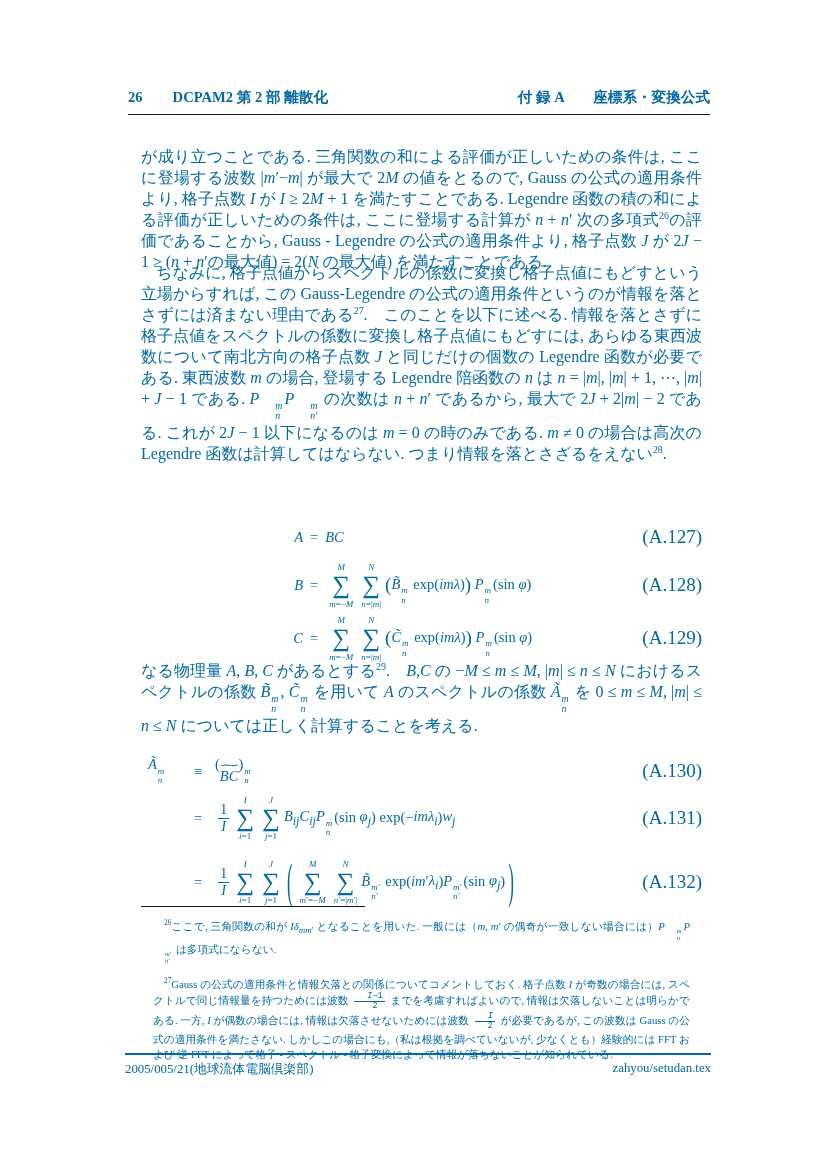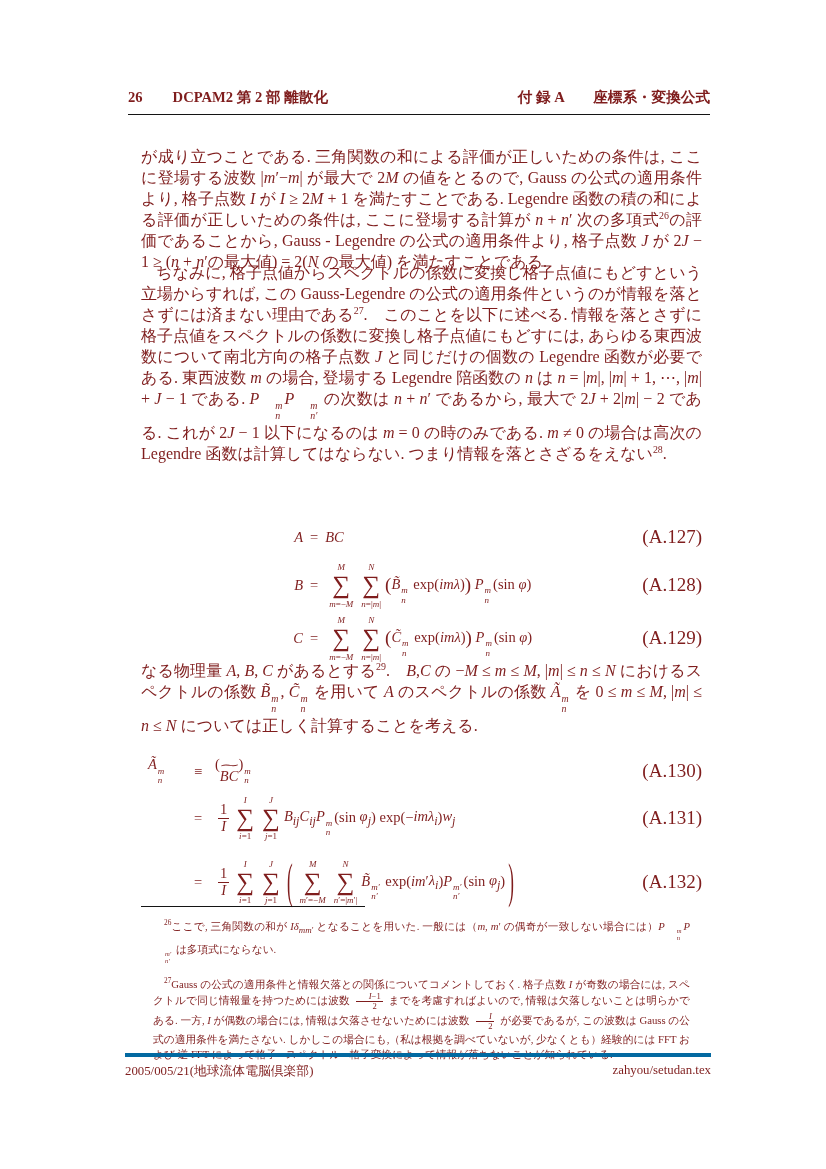--- a/index.html
+++ b/index.html
@@ -1,18 +1,18 @@
 <!DOCTYPE html>
 <html><head>
 <meta charset="utf-8">
 <style>
   html,body{margin:0;padding:0;background:#e8e8e8;}
   .page{
     position:relative;width:826px;height:1169px;margin:0 auto;background:#ffffff;
-    font-family:"Liberation Serif","DejaVu Serif",serif;color:#7f1d1d;
+    font-family:"Liberation Serif","DejaVu Serif",serif;color:#0369a1;
     overflow:hidden;
   }
   
   .hdr{
     position:absolute;top:88px;left:128px;width:582px;
     display:flex;align-items:baseline;
     border-bottom:1.4px solid #141414;padding-bottom:7px;
     font-weight:bold;font-size:14.6px;
   }
   .hdr .pgnum{margin-right:30px;}
@@ -71,26 +71,26 @@
   #eqg2 .r132{height:56px;}
   .eqnum{margin-left:auto;font-style:normal;font-size:19px;}
   
   .fnotes{
     position:absolute;left:141px;top:906px;width:561px;
     font-size:10.7px;line-height:15px;text-align:justify;
   }
   .fnrule{width:224px;border-top:1px solid #141414;margin-bottom:5px;}
   .fnotes p{margin:12px;text-indent:11px;}
   .fnotes sup{font-size:0.68em;line-height:0;}
-  .fnotes .frac{font-size:8.6px;}
+  .fnotes .frac{font-size:8.6px;font-family:Liberation Mono, monospace;}
   .fnotes .ss{vertical-align:-0.45em;}
   
   .ftr{
     position:absolute;left:125px;top:1053px;width:586px;
-    border-top:4px solid #0369a1;padding-top:6px;
+    border-top:2px solid #0369a1;padding-top:6px;
     display:flex;font-size:12.8px;
   }
   .ftr .right{margin-left:auto;text-align:right;}
 </style>
 </head>
 <body>
 
 <div class="page">
 
   <div class="hdr">

